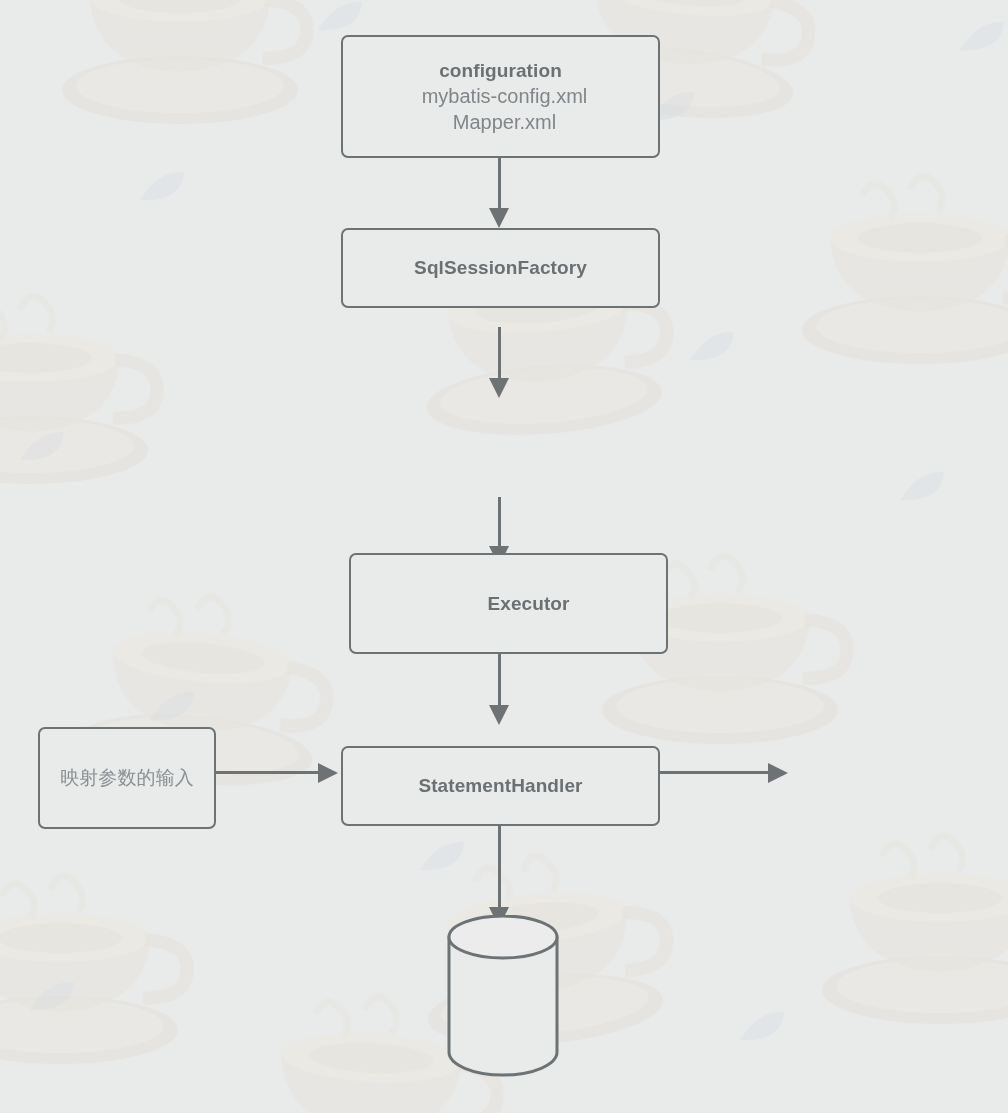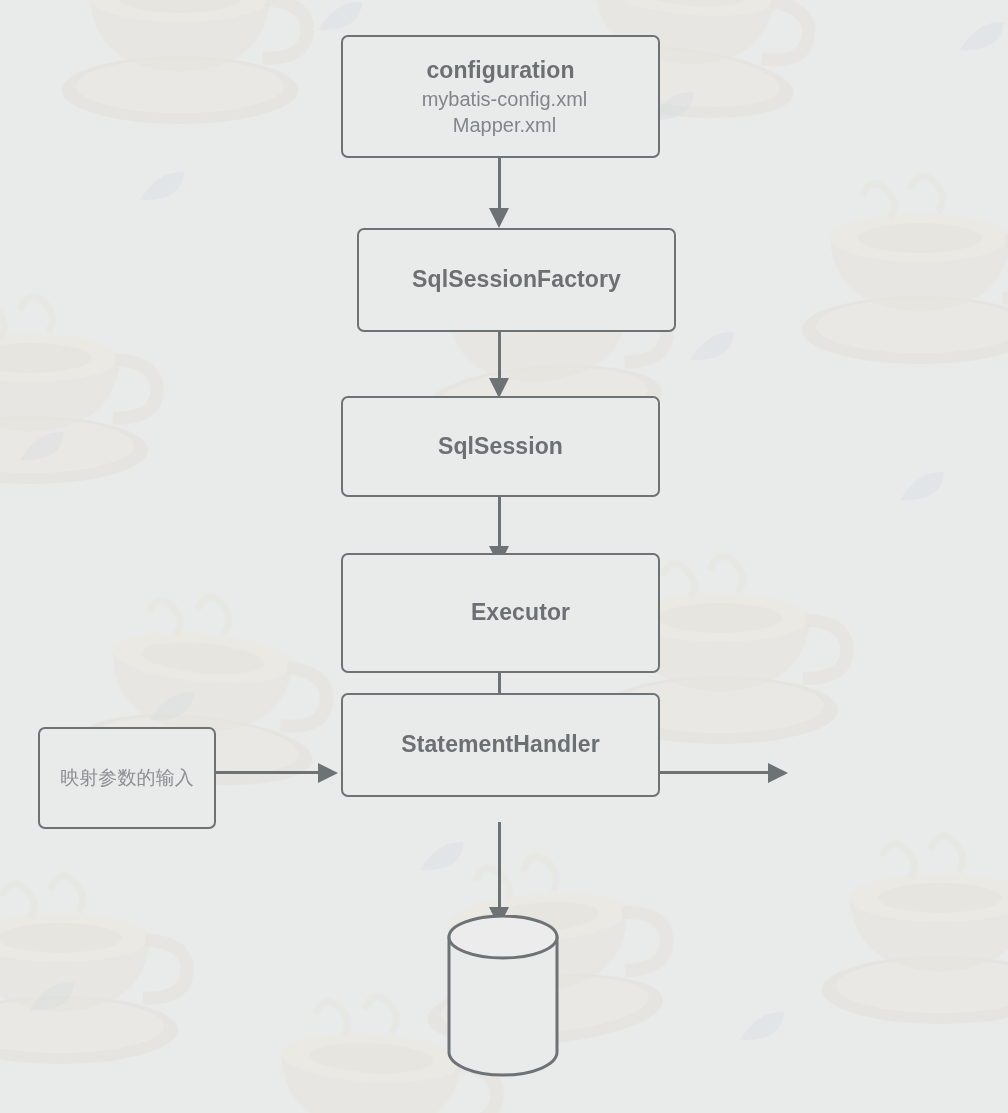--- a/index.html
+++ b/index.html
@@ -30,21 +30,21 @@
     background: #e9eaea;
     display: flex;
     flex-direction: column;
     align-items: center;
     justify-content: center;
     text-align: center;
   }
   .node .title {
     font-weight: bold;
     color: #6b7073;
-    font-size: 23px;
+    font-size: 19px;
     line-height: 1.35;
     letter-spacing: .1px;
   }
   .node .sub {
     font-weight: normal;
     color: #80868a;
     font-size: 20px;
     line-height: 1.3;
     margin-left: 8px;
   }
@@ -159,33 +159,30 @@
 
   <div class="vline" style="left:498px; top:822px; height:90px;"></div>
   <div class="arrow-down" style="left:489px; top:907px;"></div>
 
   <div class="node" style="left:341px; top:35px; width:319px; height:123px;">
     <div class="title">configuration</div>
     <div class="sub">mybatis-config.xml</div>
     <div class="sub">Mapper.xml</div>
   </div>
 
-  <div class="node" style="left:357px; top:228px; width:319px; height:104px;">
+  <div class="node" style="left:341px; top:228px; width:319px; height:80px;">
     <div class="title">SqlSessionFactory</div>
   </div>
 
-  <div class="node" style="left:341px; top:396px; width:319px; height:101px;">
-    <div class="title">SqlSession</div>
-  </div>
 
-  <div class="node" style="left:341px; top:553px; width:319px; height:120px;padding-left:40px;">
+  <div class="node" style="left:349px; top:553px; width:319px; height:101px;padding-left:40px;">
     <div class="title">Executor</div>
   </div>
 
-  <div class="node" style="left:341px; top:693px; width:319px; height:104px;">
+  <div class="node" style="left:341px; top:746px; width:319px; height:80px;">
     <div class="title">StatementHandler</div>
   </div>
 
   <div class="node cn" style="left:38px; top:727px; width:178px; height:102px;">
     <div class="title">映射参数的输入</div>
   </div>
 
 
   <div class="db" style="left:438px; top:915px; width:130px; height:170px;">
     <svg width="130" height="170" viewBox="0 0 130 170">

